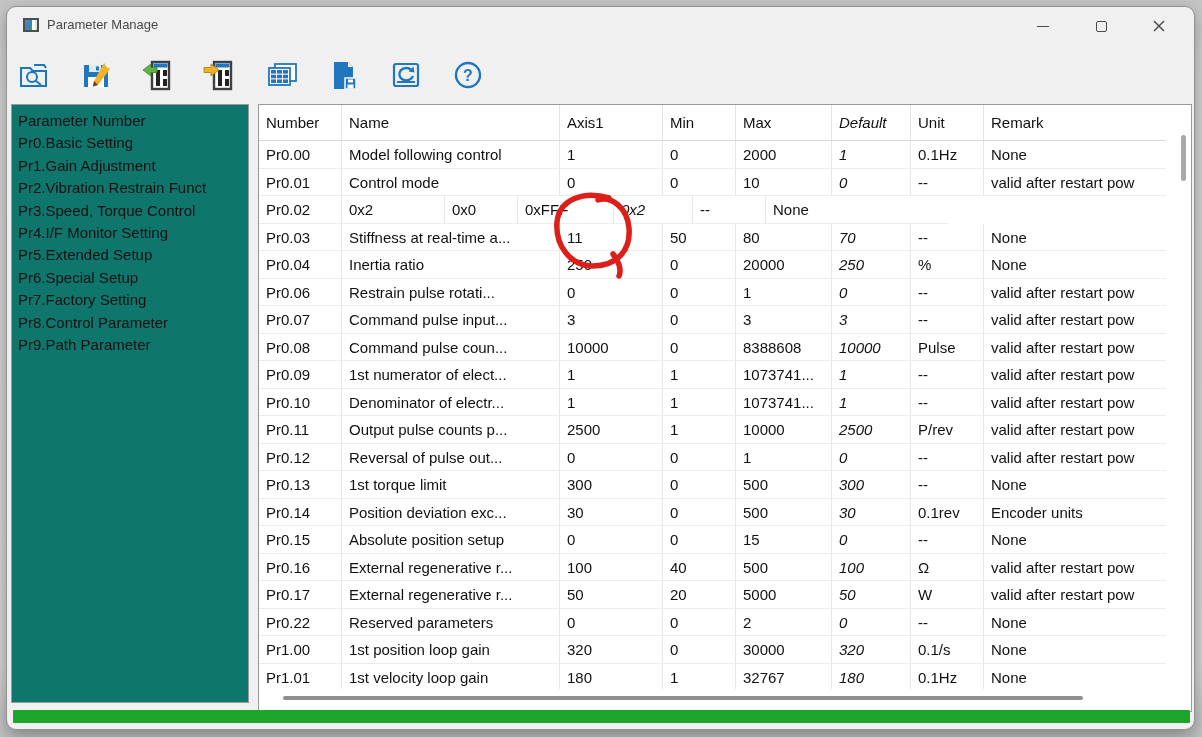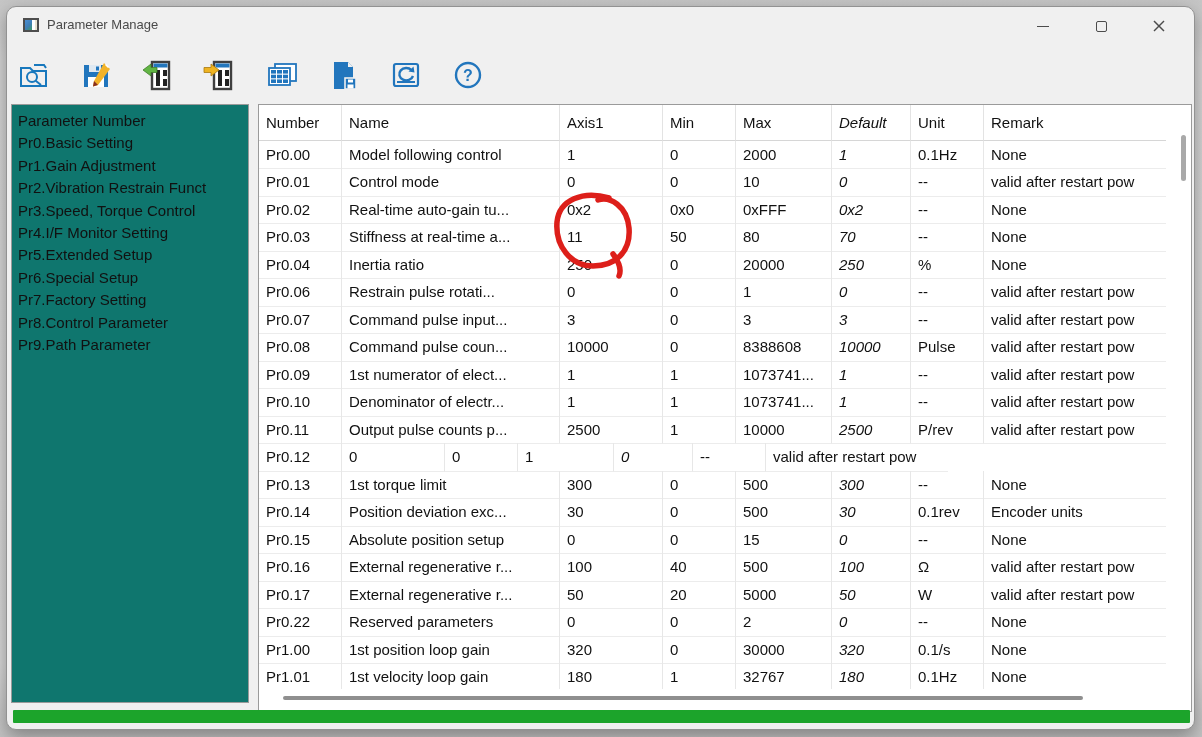--- a/index.html
+++ b/index.html
@@ -36,21 +36,21 @@
              background:#0f766e; border:1px solid #9a9a9a; overflow:hidden; padding:5px 0 0 6px; }
   .sb-item { font-size:15px; color:#111; line-height:22.4px; white-space:nowrap; }
 
   
   .tablepanel { position:absolute; left:251px; top:97px; width:934px; height:608px;
                 background:#fff; border:1px solid #9a9a9a; overflow:hidden; }
   .thead { display:flex; height:36px; }
   .hcell { font-size:15px; color:#111; line-height:35px; padding-left:7px; white-space:nowrap;
            overflow:hidden; border-right:1px solid #e3e3e3; border-bottom:1px solid #d6d6d6; }
   .tbody { height:548px; overflow:hidden; }
-  .trow { display:flex; height:27.5px;align-items:center; }
+  .trow { display:flex; height:27.5px; }
   .tcell { font-size:15px; color:#111; line-height:27.5px; padding-left:7px; white-space:nowrap;
            overflow:hidden; border-right:1px solid #e7e7e7; border-bottom:1px solid #ececec; }
   .c0{width:83px;} .c1{width:218px;} .c2{width:103px;} .c3{width:73px;}
   .c4{width:96px;} .c5{width:79px;font-style:italic;} .c6{width:73px;} .c7{width:182px; border-right:none;}
 
   .vscroll { position:absolute; right:2px; top:2px; width:10px; height:580px; }
   .vthumb  { position:absolute; left:2px; top:28px; width:5px; height:46px; background:#a9a9a9; border-radius:3px; }
   .hscroll { position:absolute; left:0; bottom:10px; width:100%; height:6px; }
   .hthumb  { position:absolute; left:24px; top:1px; width:800px; height:4px; background:#8f8f8f; border-radius:2px; }
 
@@ -214,21 +214,20 @@
             <div class="tcell c1">Control mode</div>
             <div class="tcell c2">0</div>
             <div class="tcell c3">0</div>
             <div class="tcell c4">10</div>
             <div class="tcell c5">0</div>
             <div class="tcell c6">--</div>
             <div class="tcell c7">valid after restart pow</div>
           </div>
           <div class="trow">
             <div class="tcell c0">Pr0.02</div>
-            <div class="tcell c1">Real-time auto-gain tu...</div>
             <div class="tcell c2">0x2</div>
             <div class="tcell c3">0x0</div>
             <div class="tcell c4">0xFFF</div>
             <div class="tcell c5">0x2</div>
             <div class="tcell c6">--</div>
             <div class="tcell c7">None</div>
           </div>
           <div class="trow">
             <div class="tcell c0">Pr0.03</div>
             <div class="tcell c1">Stiffness at real-time a...</div>
@@ -304,20 +303,21 @@
             <div class="tcell c1">Output pulse counts p...</div>
             <div class="tcell c2">2500</div>
             <div class="tcell c3">1</div>
             <div class="tcell c4">10000</div>
             <div class="tcell c5">2500</div>
             <div class="tcell c6">P/rev</div>
             <div class="tcell c7">valid after restart pow</div>
           </div>
           <div class="trow">
             <div class="tcell c0">Pr0.12</div>
+            <div class="tcell c1">Reversal of pulse out...</div>
             <div class="tcell c2">0</div>
             <div class="tcell c3">0</div>
             <div class="tcell c4">1</div>
             <div class="tcell c5">0</div>
             <div class="tcell c6">--</div>
             <div class="tcell c7">valid after restart pow</div>
           </div>
           <div class="trow">
             <div class="tcell c0">Pr0.13</div>
             <div class="tcell c1">1st torque limit</div>

